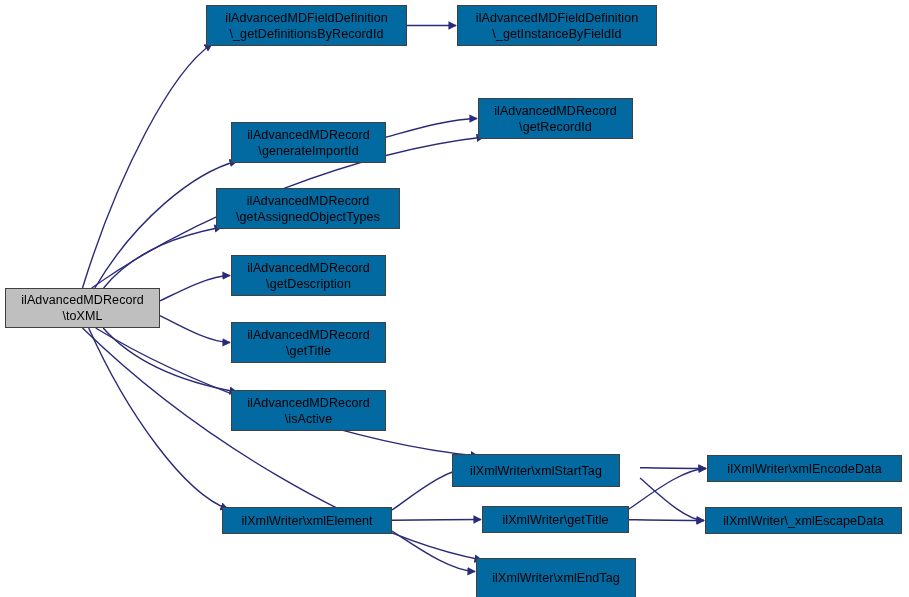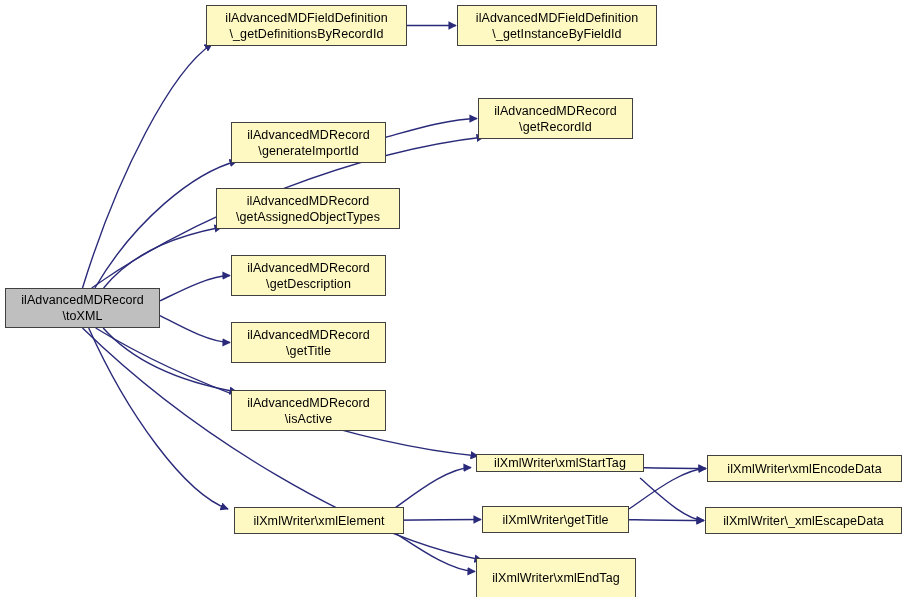--- a/index.html
+++ b/index.html
@@ -23,21 +23,21 @@
     height: 597px;
     pointer-events: none;
   }
   .node {
     position: absolute;
     box-sizing: border-box;
     display: flex;
     align-items: center;
     justify-content: center;
     text-align: center;
-    background: #fef9c3;
+    background: #0369a1;
     border: 1px solid #404040;
     color: #000000;
     font-size: 12.5px;
     line-height: 16px;
     letter-spacing: 0.1px;
     white-space: pre-line;
     z-index: 2;
   }
   .node.current {
     background: #bfbfbf;
@@ -95,21 +95,21 @@
       <div class="node" style="left: 231px; top: 122px; width: 155px; height: 41px;"><span class="node-label">ilAdvancedMDRecord
 \generateImportId</span></div>
       <div class="node" style="left: 216px; top: 188px; width: 184px; height: 41px;"><span class="node-label">ilAdvancedMDRecord
 \getAssignedObjectTypes</span></div>
       <div class="node" style="left: 231px; top: 255px; width: 155px; height: 41px;"><span class="node-label">ilAdvancedMDRecord
 \getDescription</span></div>
       <div class="node" style="left: 231px; top: 322px; width: 155px; height: 41px;"><span class="node-label">ilAdvancedMDRecord
 \getTitle</span></div>
       <div class="node" style="left: 231px; top: 390px; width: 155px; height: 41px;"><span class="node-label">ilAdvancedMDRecord
 \isActive</span></div>
-      <div class="node" style="left: 476px; top: 454px; width: 168px; height: 18px;"><span class="node-label">ilXmlWriter\xmlStartTag</span></div>
-      <div class="node" style="left: 222px; top: 507px; width: 170px; height: 27px; margin-left: 12px;"><span class="node-label">ilXmlWriter\xmlElement</span></div>
+      <div class="node" style="left: 452px; top: 454px; width: 168px; height: 33px;"><span class="node-label">ilXmlWriter\xmlStartTag</span></div>
+      <div class="node" style="left: 222px; top: 507px; width: 170px; height: 27px;"><span class="node-label">ilXmlWriter\xmlElement</span></div>
       <div class="node" style="left: 482px; top: 506px; width: 147px; height: 27px;"><span class="node-label">ilXmlWriter\getTitle</span></div>
       <div class="node" style="left: 476px; top: 558px; width: 160px; height: 40px;"><span class="node-label">ilXmlWriter\xmlEndTag</span></div>
       <div class="node" style="left: 707px; top: 455px; width: 195px; height: 27px; align-items: center;"><span class="node-label">ilXmlWriter\xmlEncodeData</span></div>
       <div class="node" style="left: 705px; top: 507px; width: 197px; height: 27px;"><span class="node-label">ilXmlWriter\_xmlEscapeData</span></div>
     </div>
 
 </div>
 
 </body></html>

